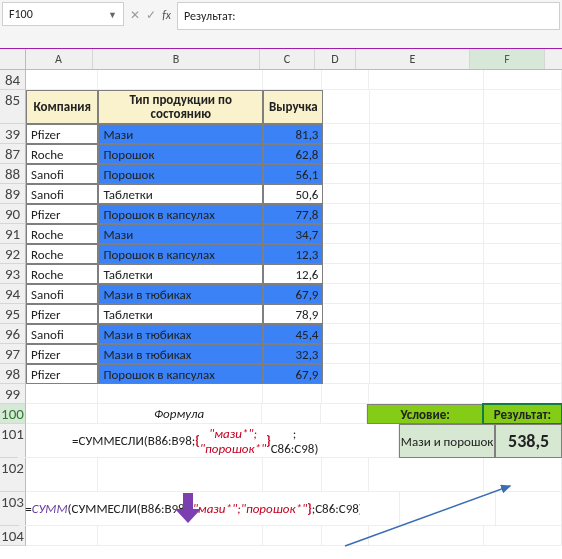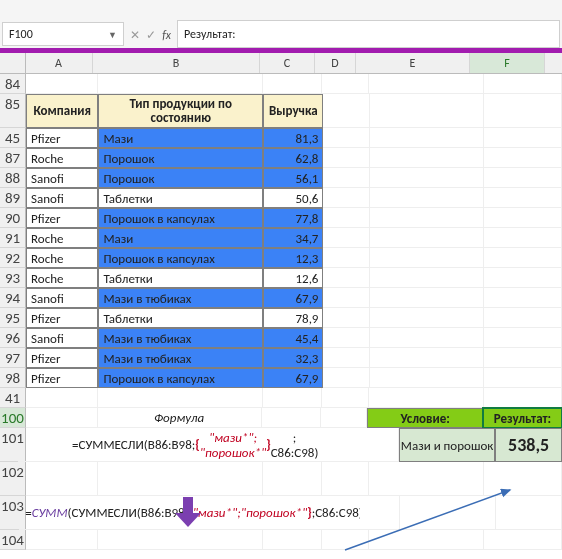--- a/index.html
+++ b/index.html
@@ -1,18 +1,18 @@
 <!DOCTYPE html>
 <html><head>
 <meta charset="utf-8">
 <style>
   html,body{margin:0;padding:0;font-family:"Calibri","Segoe UI",Arial,sans-serif;font-size:13px;color:#222;background:#fff;user-select:none}
   .wrap{width:562px;height:559px;overflow:hidden;position:relative}
   
-  .fbar{display:flex;align-items:flex-end;height:48px;border-bottom:5px solid #a21caf;background:#f5f5f5}
+  .fbar{display:flex;align-items:flex-start;height:48px;border-bottom:1px solid #a21caf;background:#f5f5f5}
   .namebox{width:108px;display:flex;align-items:center;height:22px;margin:2px 2px;background:#fff;border:1px solid #cfcfcf;padding:0 6px;font-size:12px;justify-content:space-between}
   .namebox .dd{color:#666;font-size:9px}
   .namecol{display:flex;flex-direction:column}
   .fx-btns{display:flex;align-items:center;gap:6px;padding:2px 4px;height:22px;margin-top:2px}
   .fx-btns span{color:#999;font-size:12px}
   .fx-btns .fx{font-style:italic;color:#555}
   .fx-input{flex:1;background:#fff;border:1px solid #cfcfcf;height:22px;margin:2px 2px 0 2px;padding:2px 6px;font-size:12px;display:flex;align-items:center}
   
   .grid{position:relative}
   .corner{position:absolute;left:0;top:0;width:25px;height:20px;background:#f0f0f0;border-right:1px solid #bbb;border-bottom:1px solid #bbb}
@@ -92,21 +92,21 @@
         <div class="row h2">
           <div class="rowhead">85</div>
           <div class="cell cA thdr">Компания</div>
           <div class="cell cB thdr">Тип продукции по состоянию</div>
           <div class="cell cC thdr">Выручка</div>
           <div class="cell cD"></div>
           <div class="cell cE"></div>
           <div class="cell cF"></div>
         </div>
         <div class="row ">
-          <div class="rowhead">45</div>
+          <div class="rowhead">39</div>
           <div class="cell cA tcell">Pfizer</div>
           <div class="cell cB tcell hiB">Мази</div>
           <div class="cell cC tcell num hiB">81,3</div>
           <div class="cell cD"></div>
           <div class="cell cE"></div>
           <div class="cell cF"></div>
         </div>
         <div class="row ">
           <div class="rowhead">87</div>
           <div class="cell cA tcell">Roche</div>
@@ -209,21 +209,21 @@
         <div class="row ">
           <div class="rowhead">98</div>
           <div class="cell cA tcell">Pfizer</div>
           <div class="cell cB tcell hiB">Порошок в капсулах</div>
           <div class="cell cC tcell num hiB">67,9</div>
           <div class="cell cD"></div>
           <div class="cell cE"></div>
           <div class="cell cF"></div>
         </div>
         <div class="row ">
-          <div class="rowhead">41</div>
+          <div class="rowhead">99</div>
           <div class="cell cA"></div>
           <div class="cell cB"></div>
           <div class="cell cC"></div>
           <div class="cell cD"></div>
           <div class="cell cE"></div>
           <div class="cell cF"></div>
         </div>
         <div class="row  selR">
           <div class="rowhead">100</div>
           <div class="cell cA"></div>

